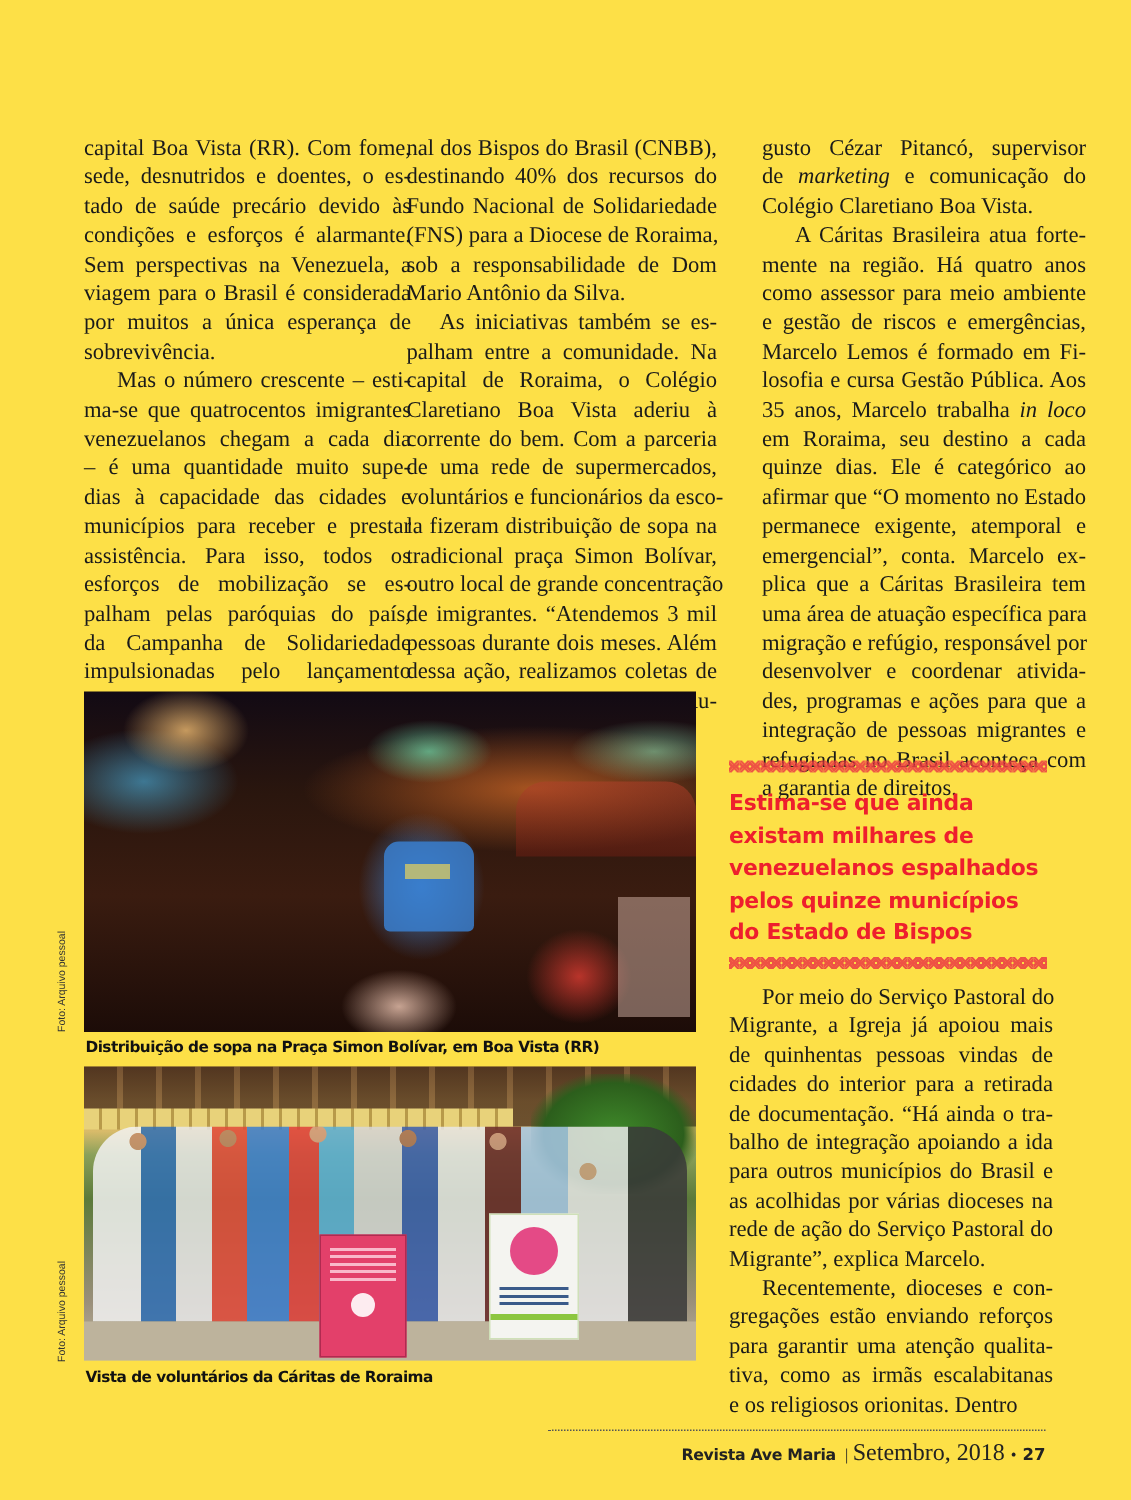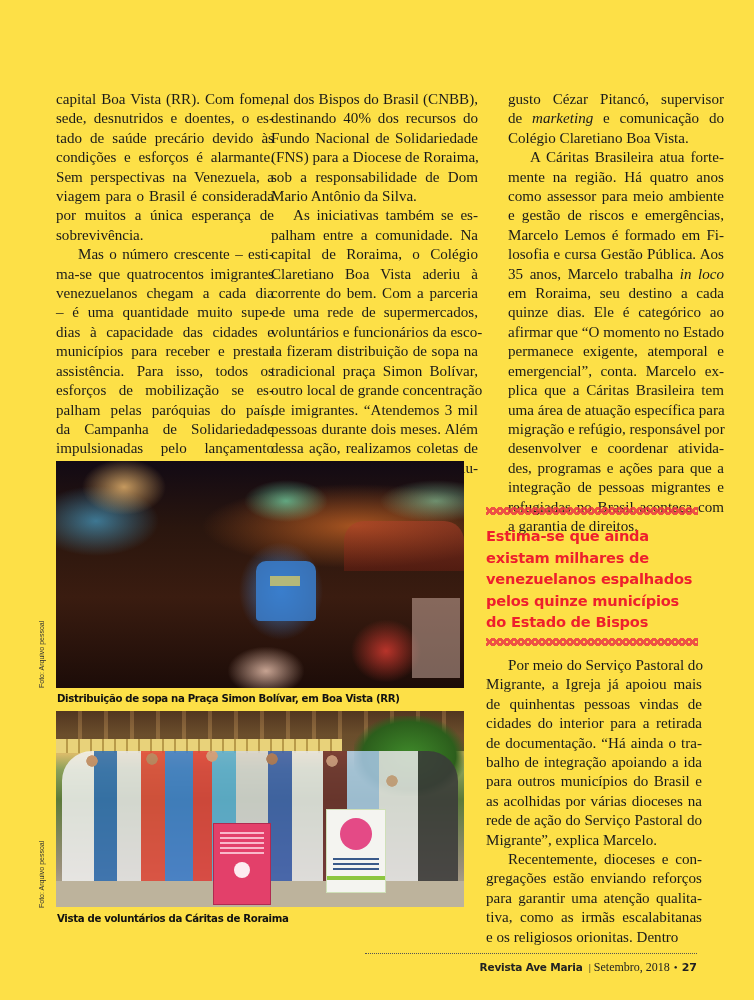--- a/index.html
+++ b/index.html
@@ -118,21 +118,21 @@
   }
   .pullquote span { display:block; white-space:nowrap; }
 
   .footer-rule { position:absolute; left:365px; top:953px; width:332px; border-top:1px dotted #555; }
   .footer {
     position:absolute; right:57px; top:960px;
     font-size:11px; color:#222; white-space:nowrap;
   }
   .footer .mag { font-family:"DejaVu Sans", sans-serif; font-weight:bold; font-size:10.5px; letter-spacing:-0.2px; }
   .footer .sep { font-family:"Liberation Serif", serif; margin:0 3px 0 6px; }
-  .footer .date { font-family:"Liberation Serif", serif; font-size:12px; }
+  .footer .date { font-family:"Liberation Serif", serif; font-size:16px; }
   .footer .bullet { font-family:"Liberation Serif", serif; margin:0 4px; }
   .footer .num { font-family:"DejaVu Sans", sans-serif; font-weight:bold; font-size:11px; }
   em { font-style:italic; }
 </style>
 </head>
 <body>
 
 <div class="page">
 
   <div class="col" id="col1">

